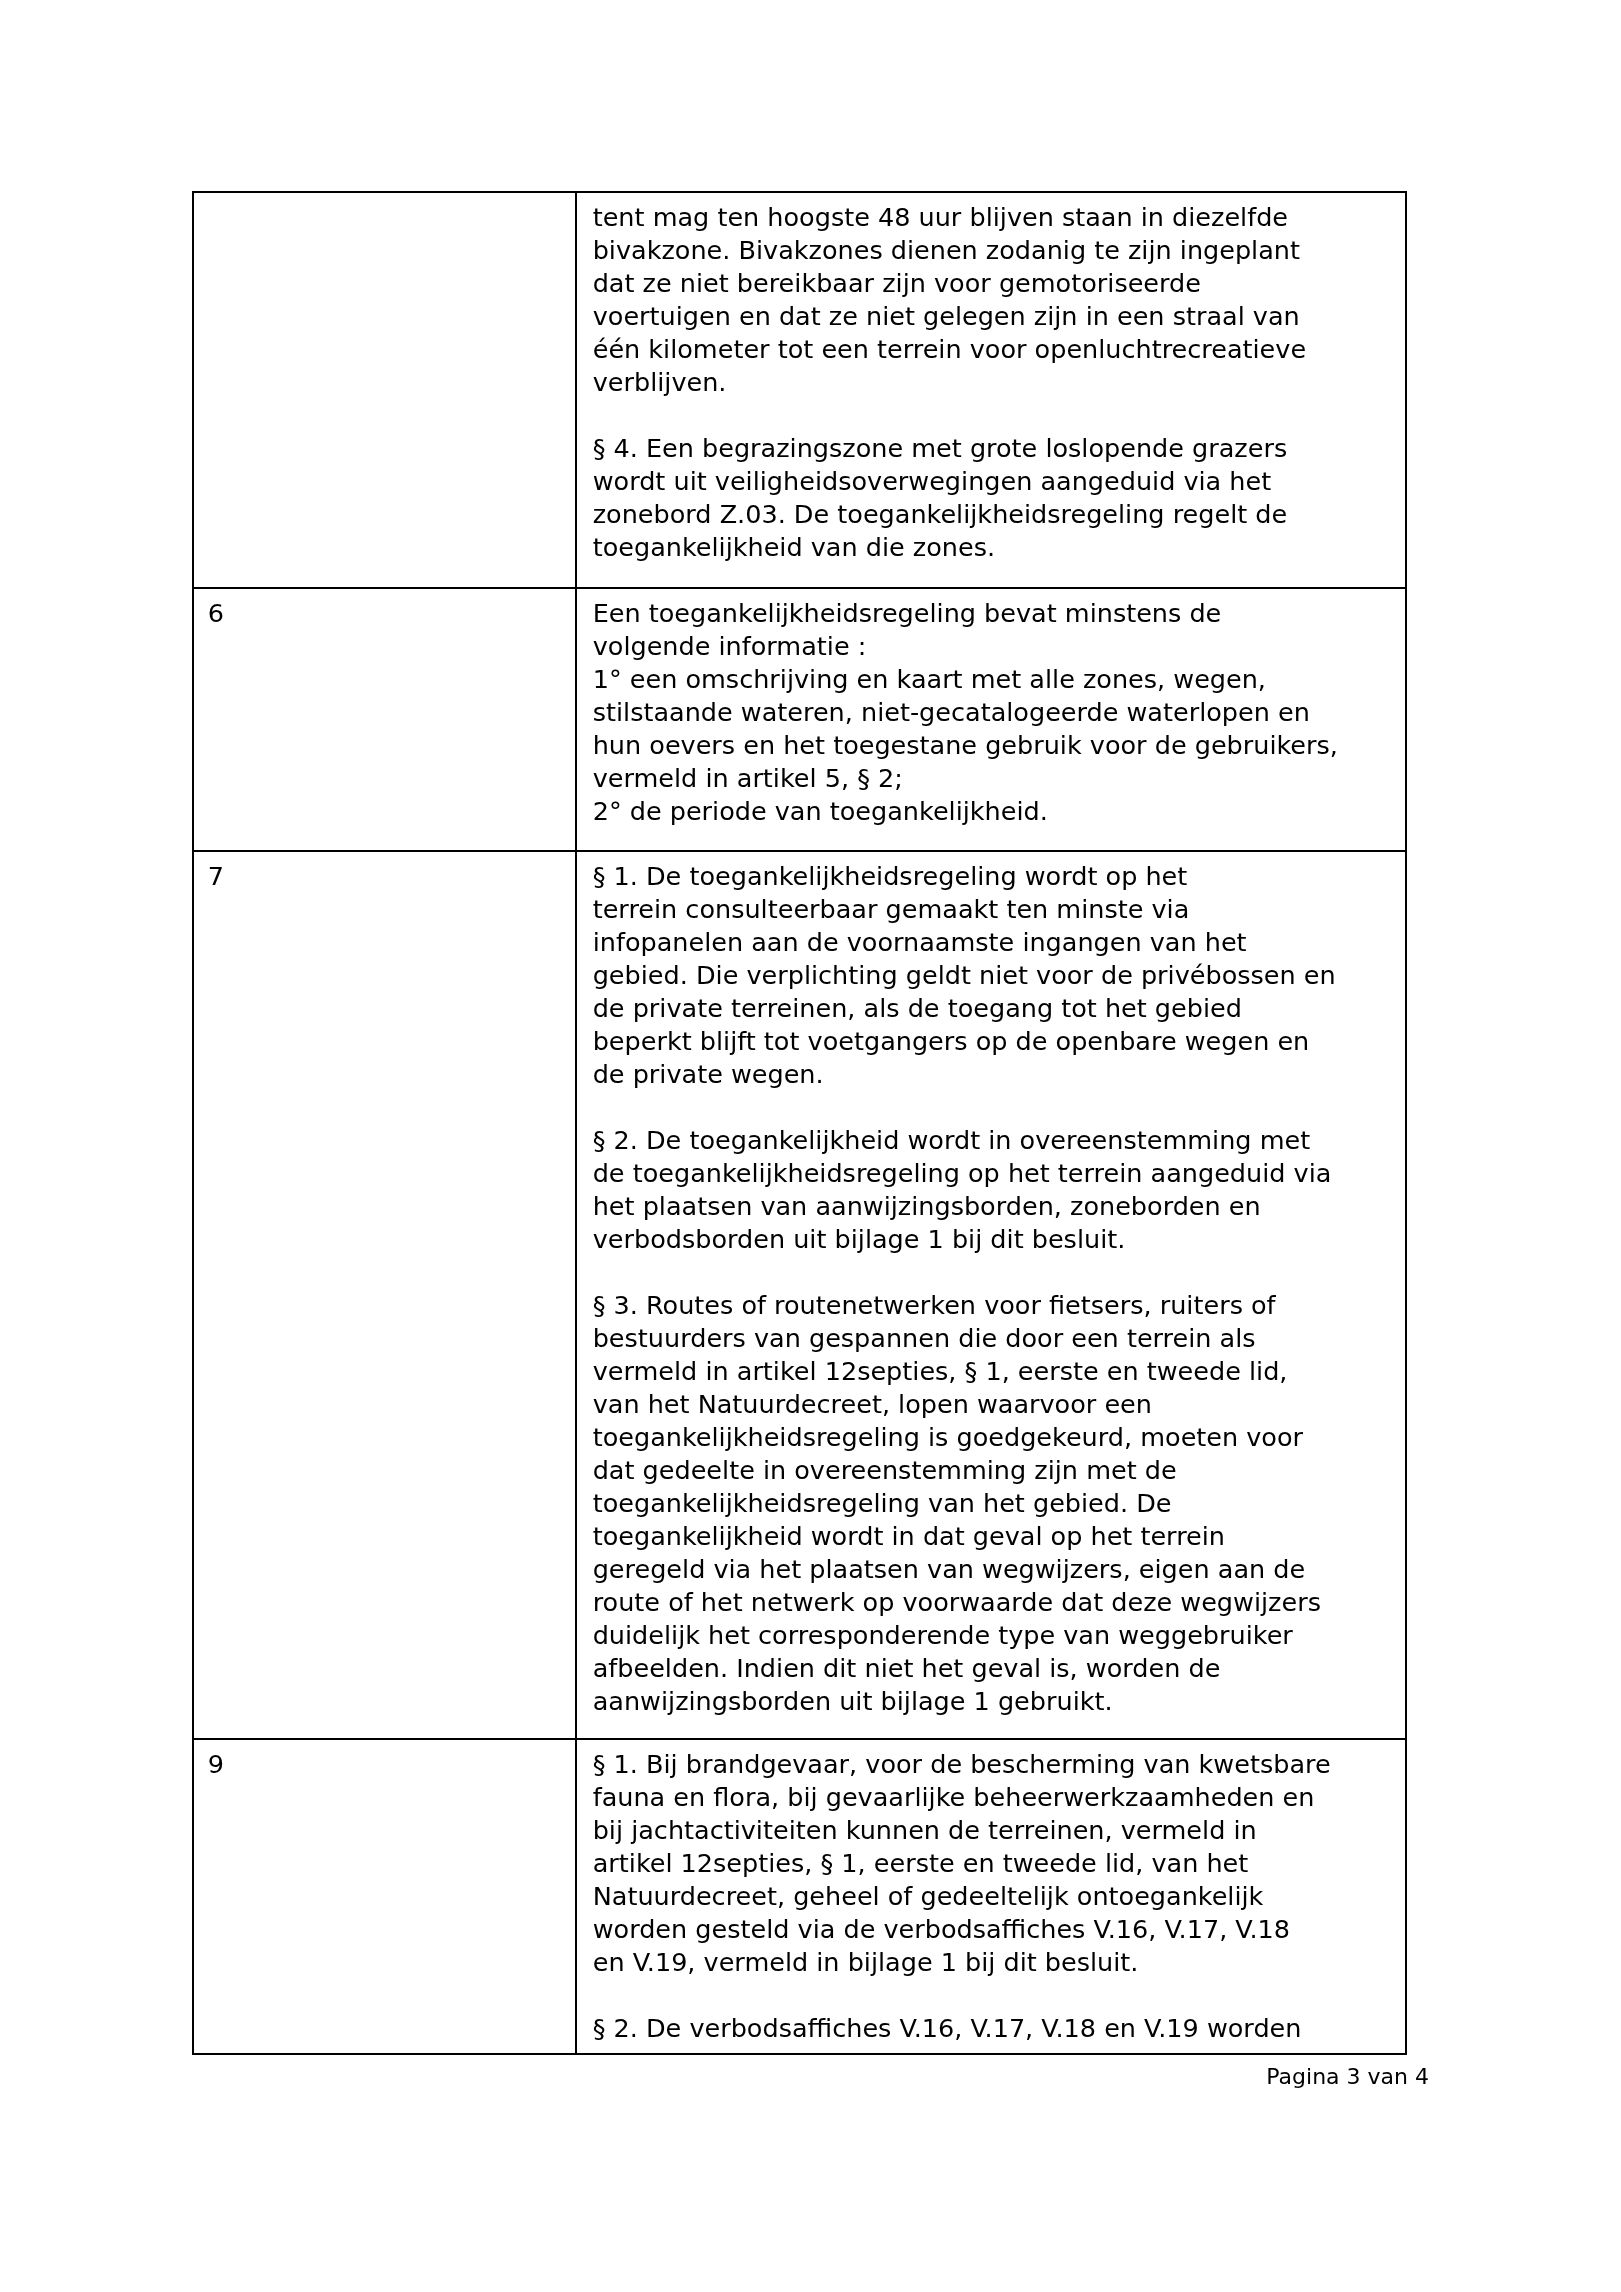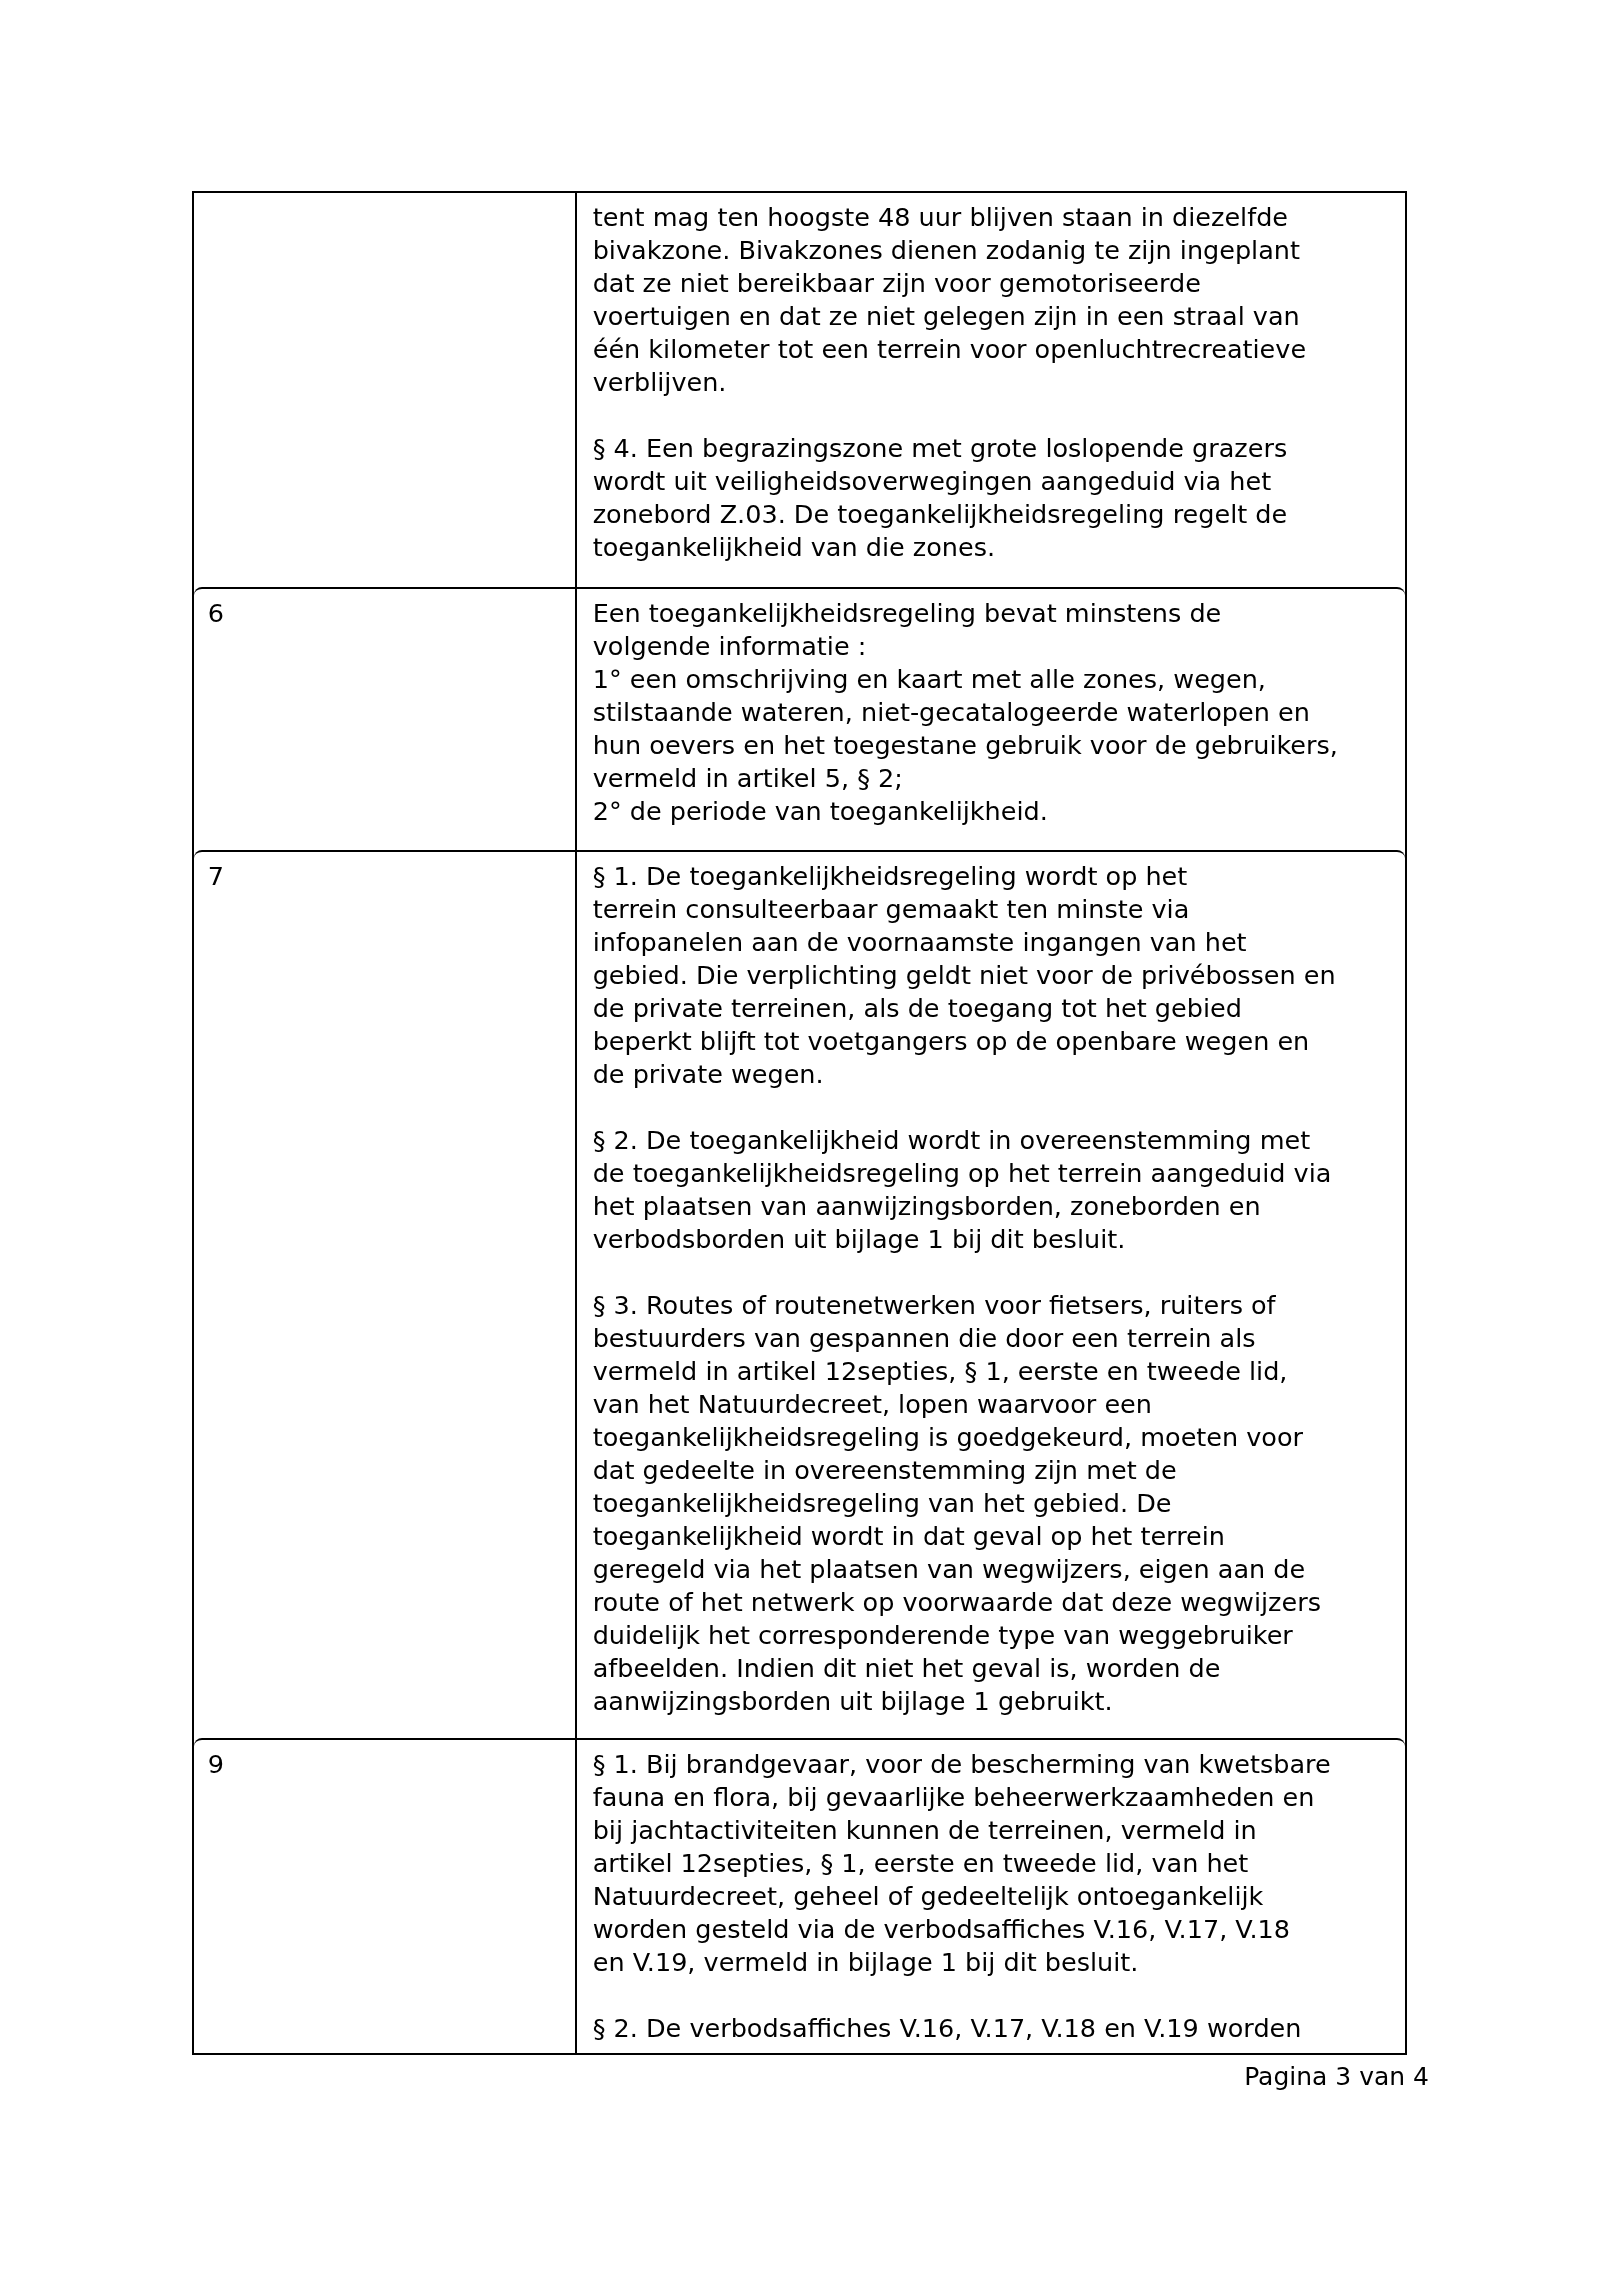--- a/index.html
+++ b/index.html
@@ -21,21 +21,20 @@
     left: 192px;
     top: 191px;
     width: 1215px;
     border: 2.9px solid #000000;
     box-sizing: border-box;
   }
   .doc-row {
     display: flex;
     align-items: stretch;
     border-top: 2.9px solid #000000;
-    border-radius: 8px;
   }
   .doc-row:first-child {
     border-top: none;
   }
   .cell-num {
     flex: 0 0 383px;
     width: 383px;
     border-right: 2.9px solid #000000;
     box-sizing: border-box;
     padding: 7.8px 11.8px 7.8px 13.7px;
@@ -51,21 +50,21 @@
     white-space: pre-line;
   }
   .row-cont { min-height: 394px; }
   .row-6    { min-height: 261px; }
   .row-7    { min-height: 886px; }
   .row-9    { min-height: 290px; }
   .page-footer {
     position: absolute;
     top: 2060px;
     right: 192px;
-    font-size: 25px;
+    font-size: 22px;
     line-height: 33px;
     text-align: right;
   }
 </style>
 </head>
 <body>
 
 <div class="page">
 
   <div class="doc-table">

